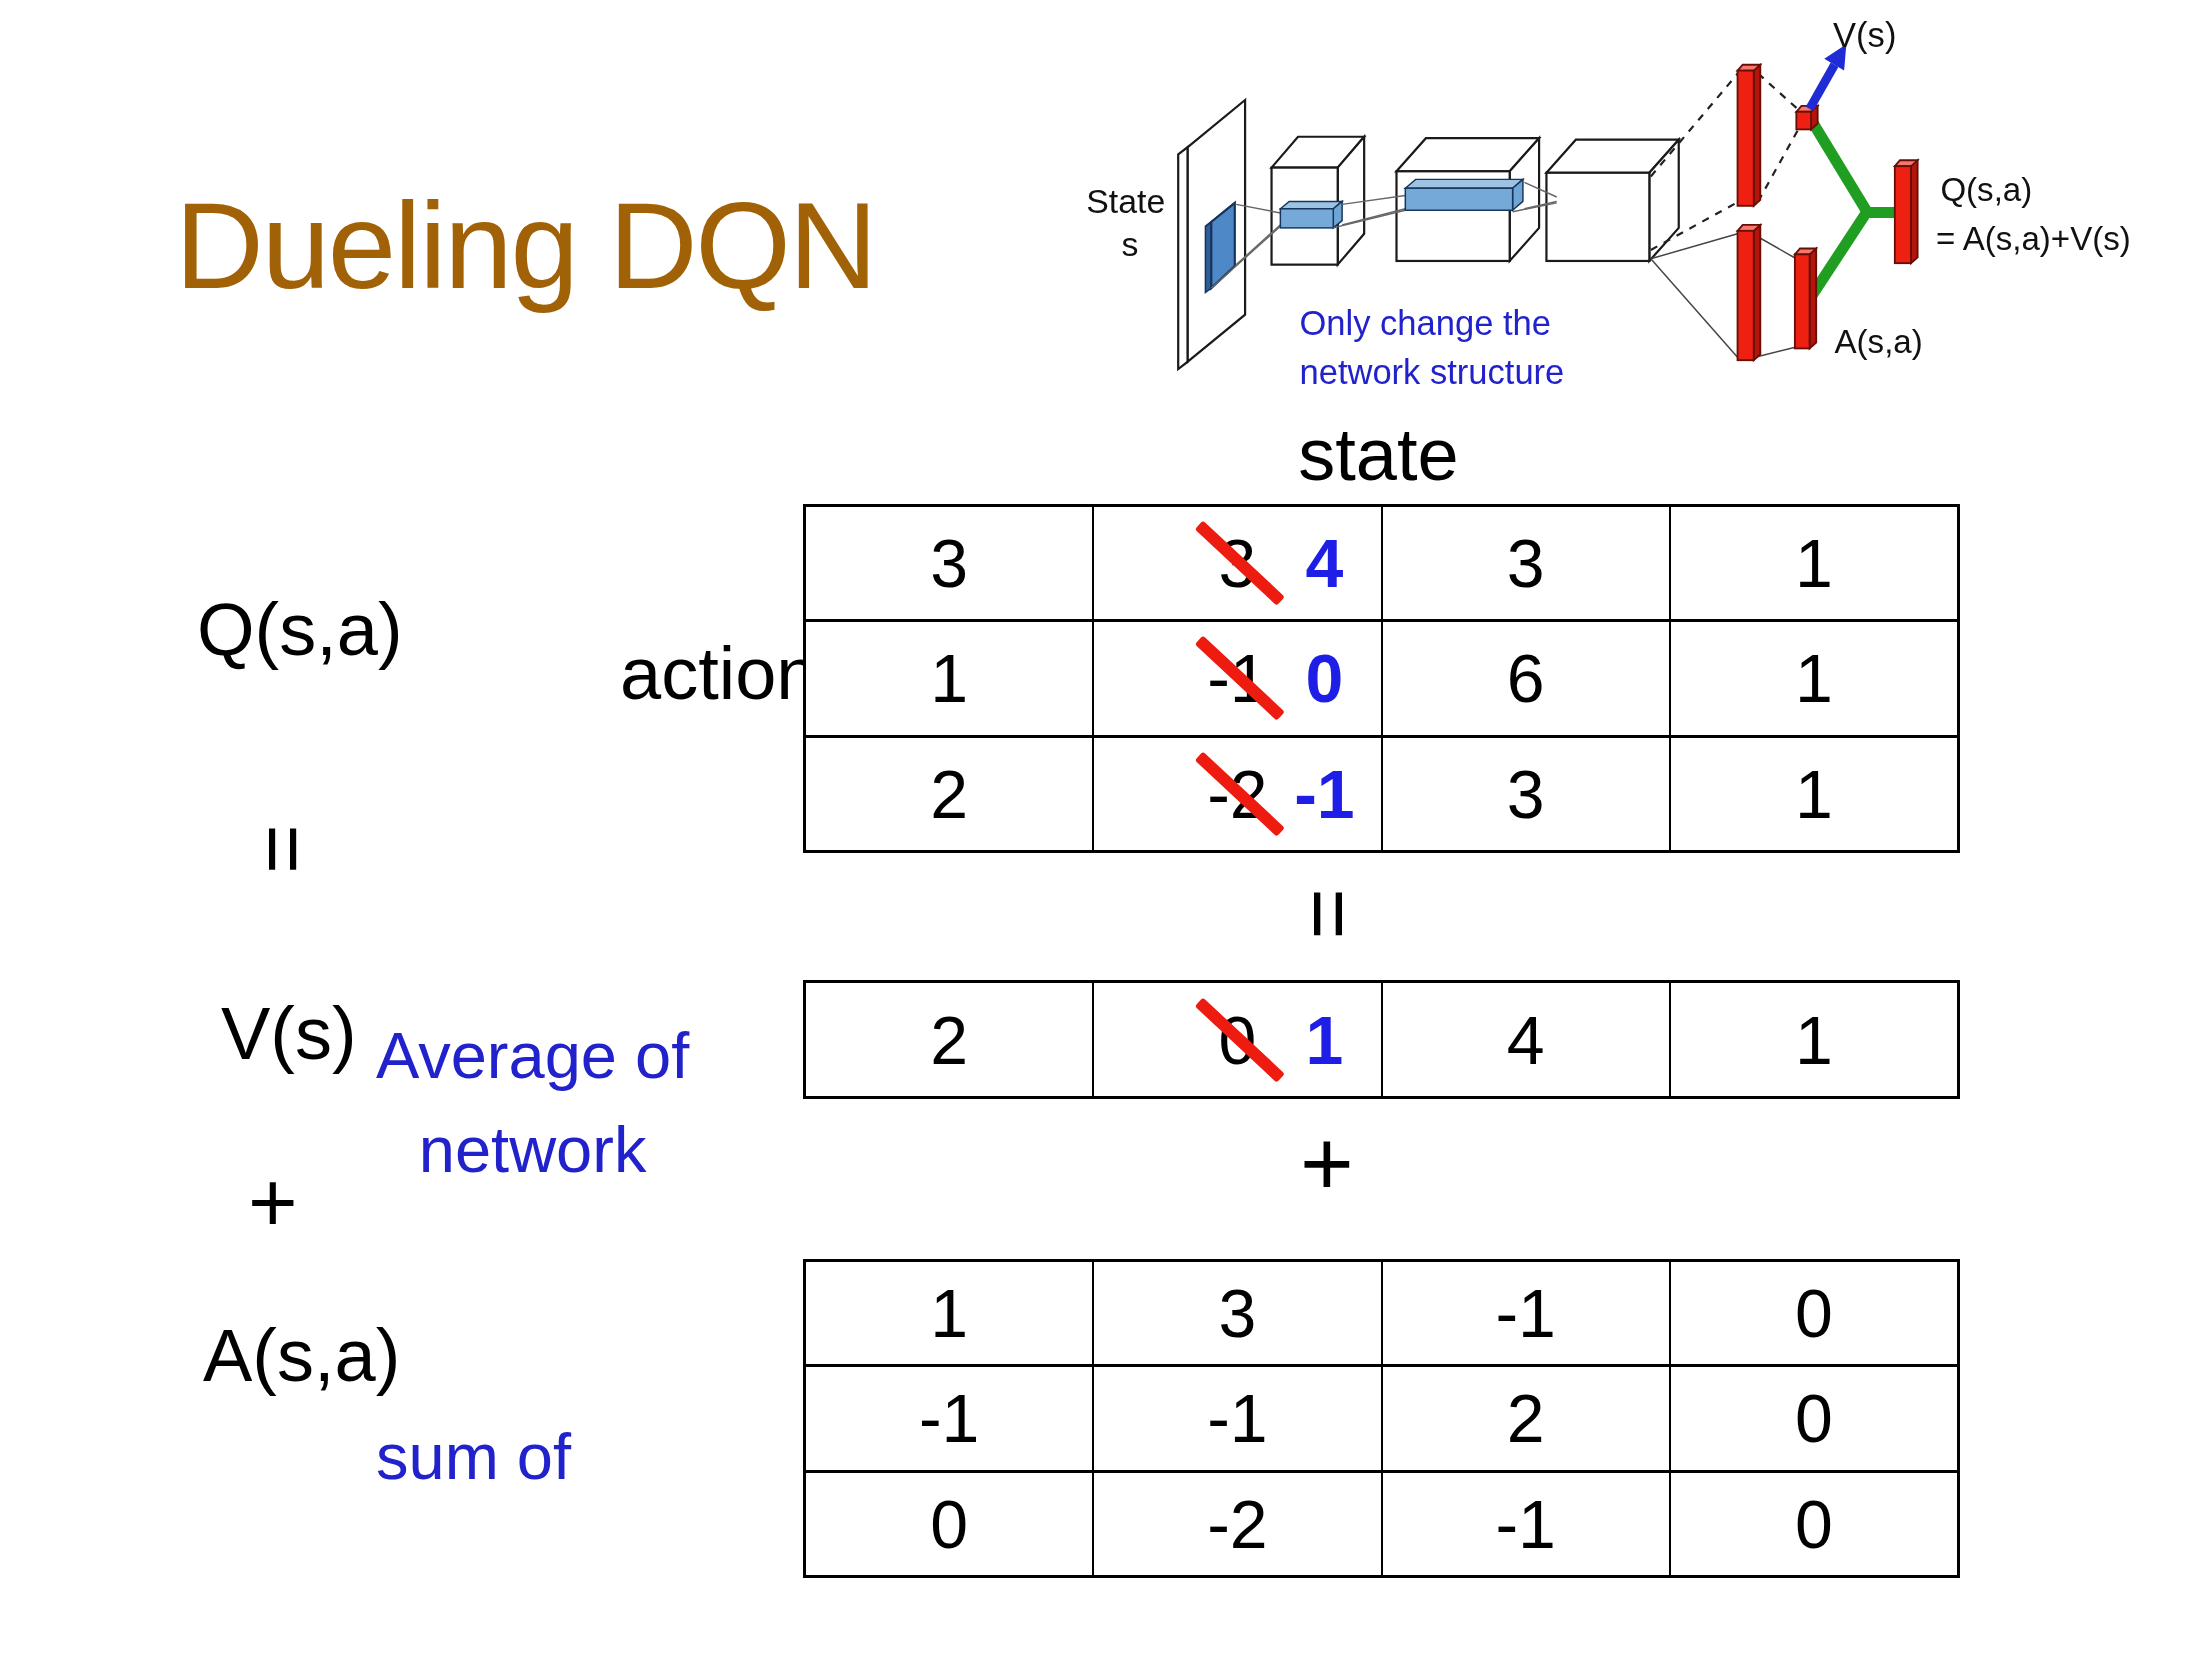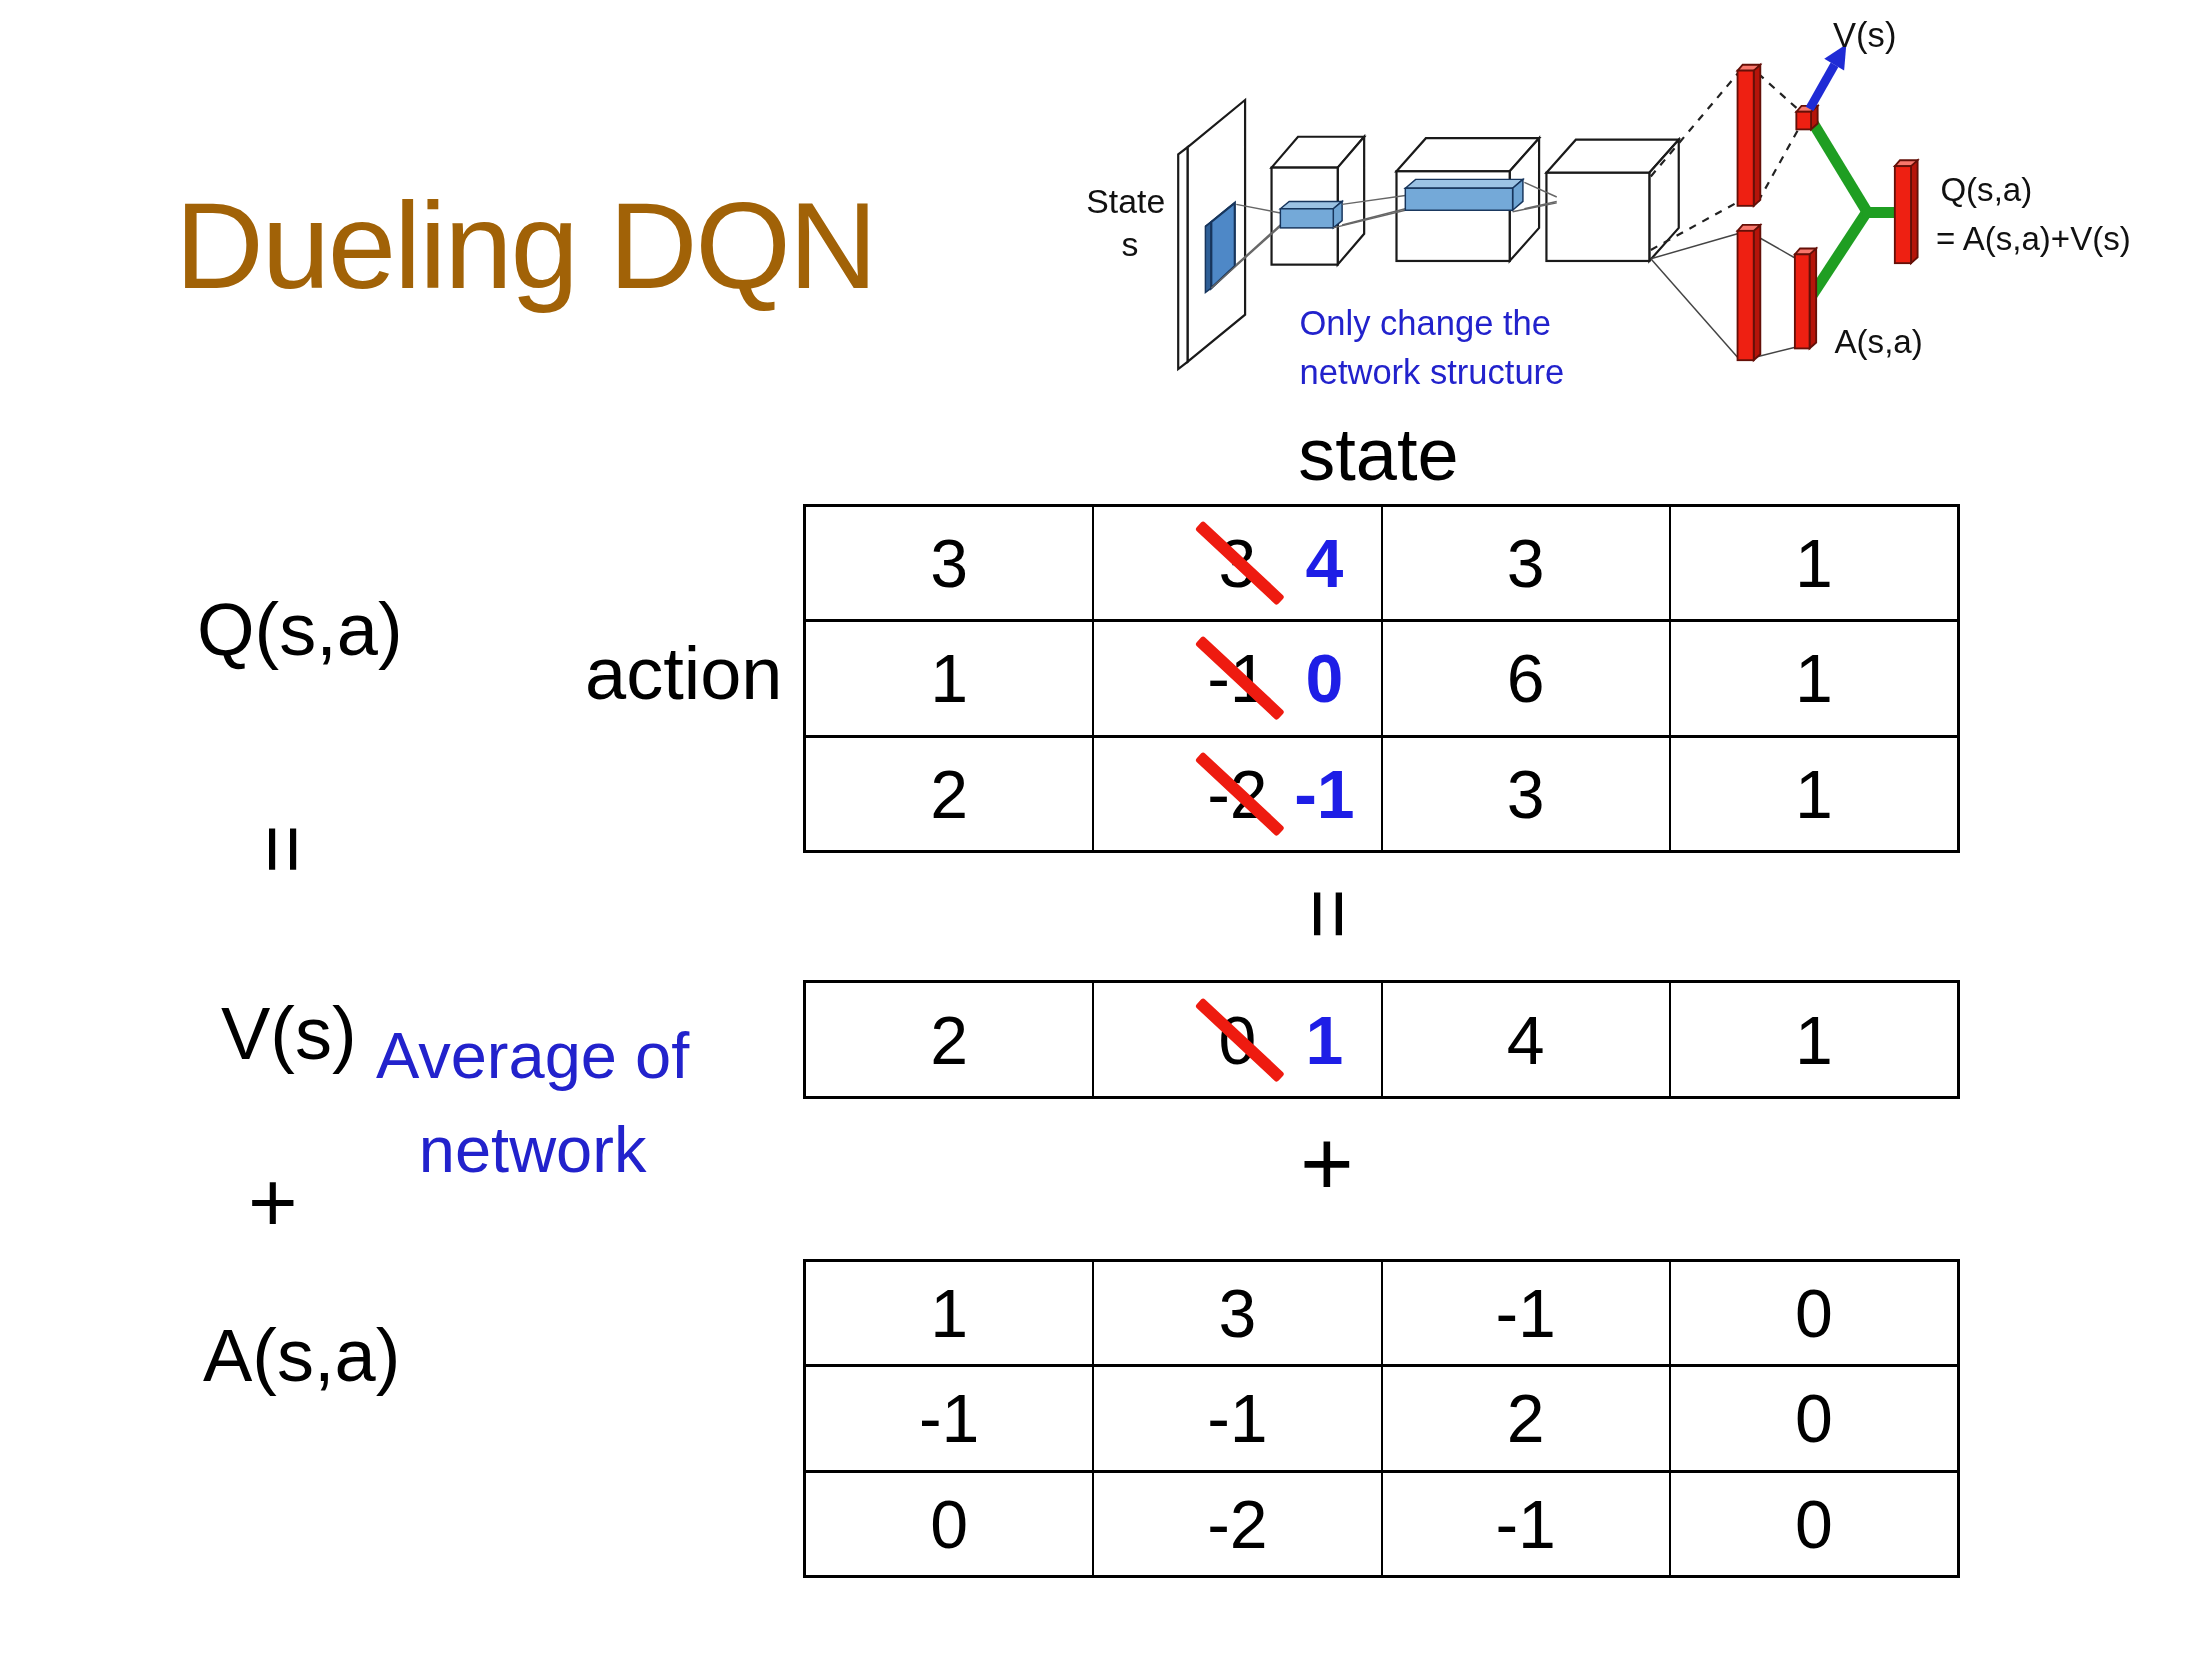--- a/index.html
+++ b/index.html
@@ -153,27 +153,28 @@
   <text x="2640" y="274" font-size="45" fill="#111">Q(s,a)</text>
   <text x="2634" y="340" font-size="45" fill="#111">= A(s,a)+V(s)</text>
   <text x="2496" y="480" font-size="45" fill="#111">A(s,a)</text>
 </svg>
 
 <div class="big-label" style="left:197px;top:587px;">Q(s,a)</div>
 <div class="big-label eq-left"><span class="rot-eq">=</span></div>
 <div class="big-label" style="left:221px;top:991px;">V(s)</div>
 <div class="big-label plus-left">+</div>
 <div class="big-label" style="left:203px;top:1313px;">A(s,a)</div>
-<div class="big-label" style="left:585px;top:631px;">action</div>
+<div class="big-label" style="left:620px;top:631px;">action</div>
 
 <div class="blue-note note-average">
   <div>Average of</div>
   <div>network</div>
 </div>
 <div class="blue-note note-sum">
+  <div>sum of</div>
 </div>
 
 <div class="state-label">state</div>
 
 <div class="mtable q-table">
   <div class="mrow">
     <div class="mcell">3</div>
     <div class="mcell">
       <span class="old-val">3</span>
       <span class="strike-line"></span>

